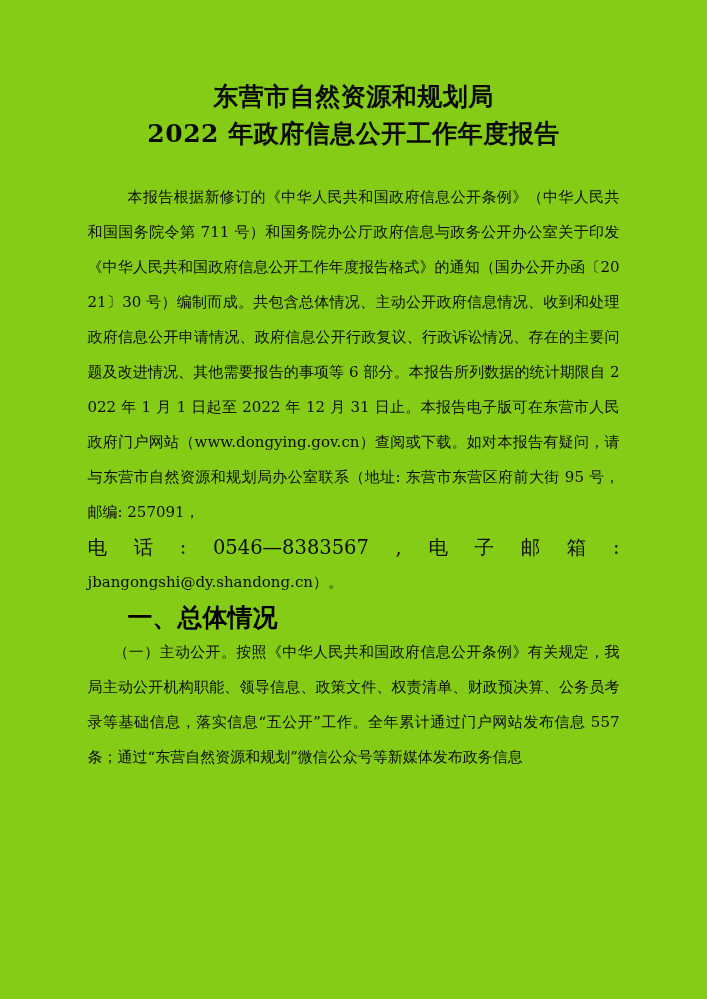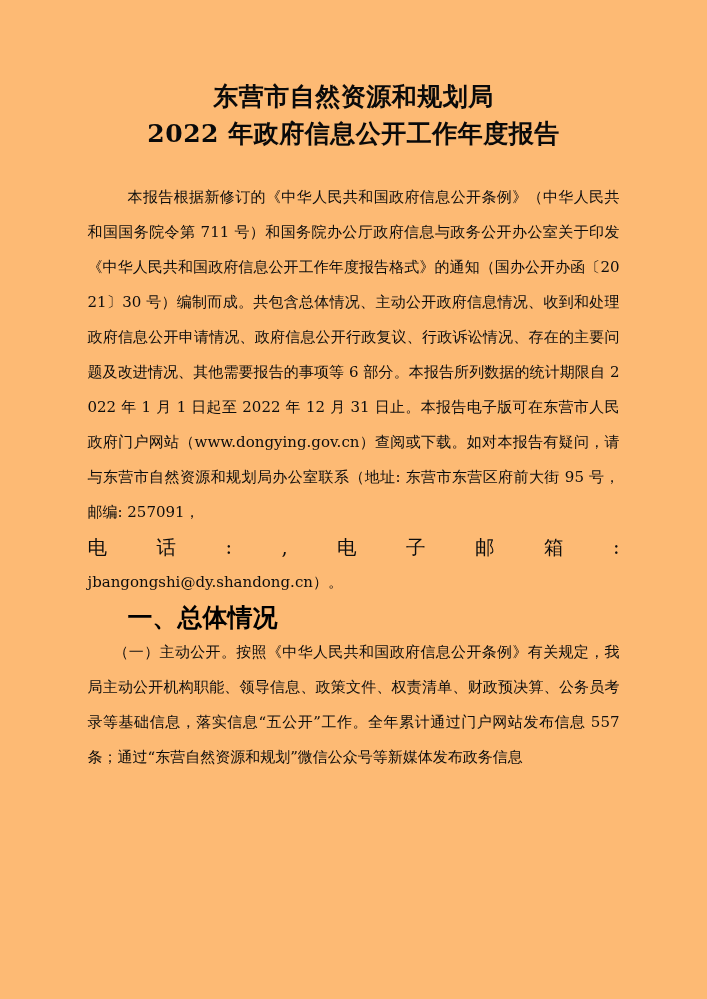--- a/index.html
+++ b/index.html
@@ -13,21 +13,21 @@
     overflow: hidden;
     font-family: "DejaVu Serif", "Liberation Serif", serif;
     color: #000000;
     -webkit-font-smoothing: antialiased;
   }
 
   .page {
     position: relative;
     width: 707px;
     height: 999px;
-    background: #fdba74;
+    background: #84cc16;
     box-sizing: border-box;
   }
 
   
   .doc-title {
     padding-top: 78px;
     text-align: center;
     font-family: "DejaVu Serif", "Liberation Serif", serif;
     font-weight: 700;
     font-size: 25px;
@@ -94,20 +94,21 @@
   </div>
 
   <div class="body-col">
 
     <p class="para">本报告根据新修订的《中华人民共和国政府信息公开条例》（中华人民共和国国务院令第 711 号）和国务院办公厅政府信息与政务公开办公室关于印发《中华人民共和国政府信息公开工作年度报告格式》的通知（国办公开办函〔2021〕30 号）编制而成。共包含总体情况、主动公开政府信息情况、收到和处理政府信息公开申请情况、政府信息公开行政复议、行政诉讼情况、存在的主要问题及改进情况、其他需要报告的事项等 6 部分。本报告所列数据的统计期限自 2022 年 1 月 1 日起至 2022 年 12 月 31 日止。本报告电子版可在东营市人民政府门户网站（www.dongying.gov.cn）查阅或下载。如对本报告有疑问，请与东营市自然资源和规划局办公室联系（地址: 东营市东营区府前大街 95 号，邮编: 257091，</p>
 
     <div class="stretched-line">
       <span>电</span>
       <span>话</span>
       <span>:</span>
+      <span class="latin">0546—8383567</span>
       <span>,</span>
       <span>电</span>
       <span>子</span>
       <span>邮</span>
       <span>箱</span>
       <span>:</span>
     </div>
 
     <p class="para" style="text-indent:0">jbangongshi@dy.shandong.cn）。</p>
 

